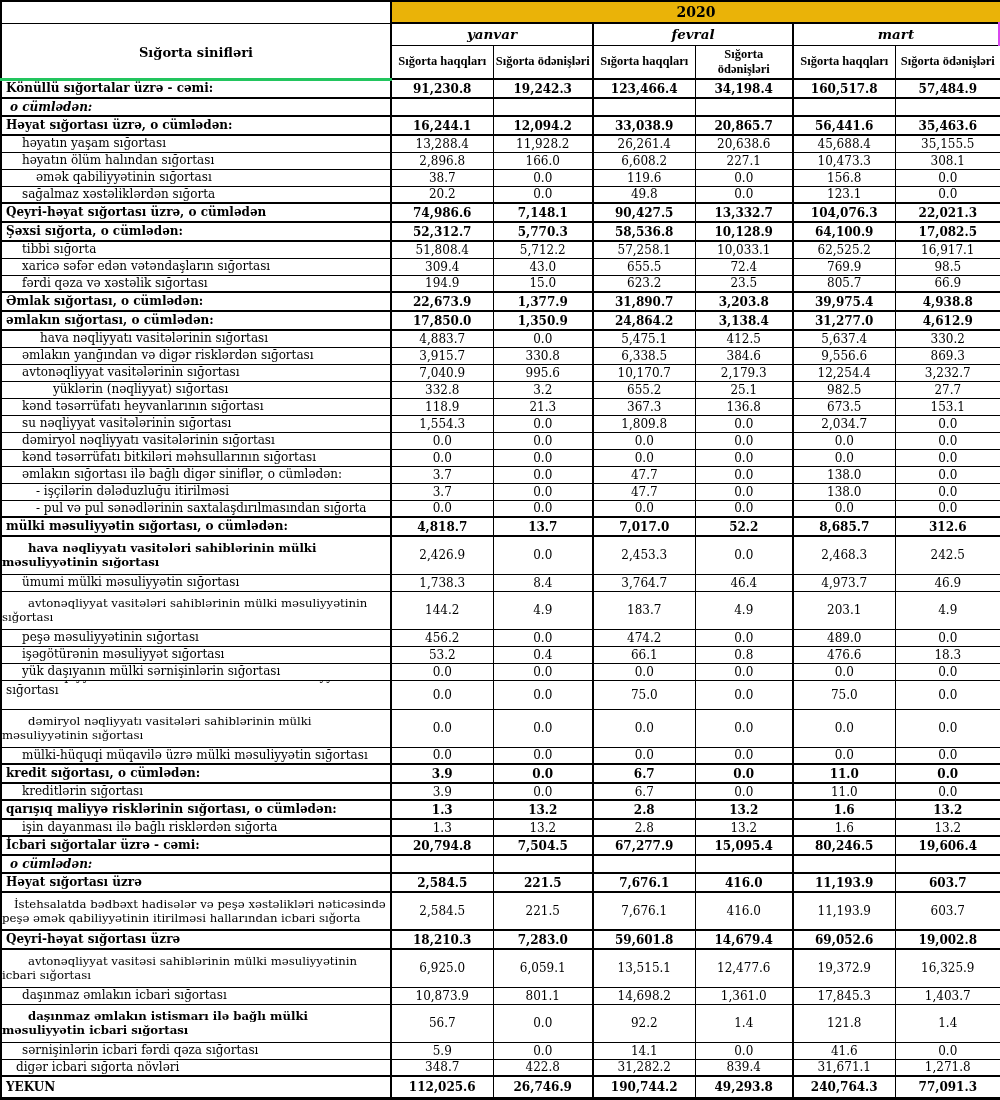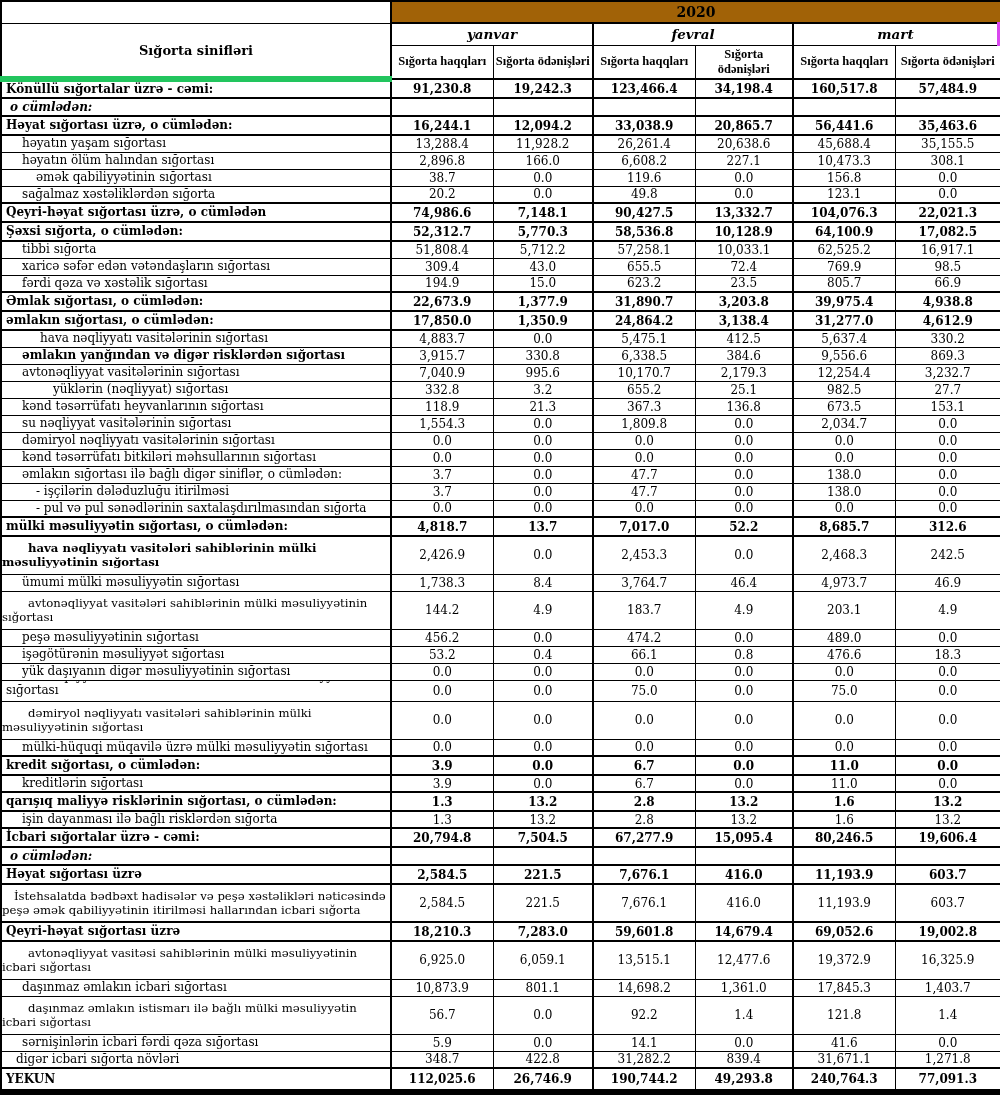--- a/index.html
+++ b/index.html
@@ -7,52 +7,52 @@
   table{border-collapse:collapse;table-layout:fixed;width:1000px;
         font-family:"DejaVu Serif","Liberation Serif",serif;color:#000;
         border:2px solid #000;border-bottom:6px solid #000;}
   td{border:1px solid #000;overflow:hidden;vertical-align:middle;}
 
   
   tr.hdr-year{height:22px;}
   tr.hdr-month{height:22px;}
   tr.hdr-cols{height:34px;font-family:Liberation Serif, serif;}
   td.corner{border-top:2px solid #000;border-left:2px solid #000;border-right:2px solid #000;}
-  td.year{background:#a16207;font-weight:bold;font-size:14px;text-align:center;
+  td.year{background:#eab308;font-weight:bold;font-size:14px;text-align:center;
           border:2px solid #000;}
   td.classes{vertical-align:bottom;text-align:center;font-weight:bold;font-size:13px;
-             border-left:2px solid #000;border-bottom:6px solid #22c55e;padding-bottom:18px;}
+             border-left:2px solid #000;border-bottom:3px solid #22c55e;padding-bottom:18px;}
   td.month{font-weight:bold;font-style:italic;font-size:13.5px;text-align:center;
            border-top:2px solid #000;border-bottom:1px solid #000;}
   td.colhdr{font-weight:bold;font-size:12.5px;text-align:center;line-height:1.2;
             border-bottom:2px solid #000;padding:1px 2px;}
 
   
   td.c0,td.m0{border-left:2px solid #000;}
   td.c2,td.m1{border-left:2px solid #000;}
   td.c4,td.m2{border-left:2px solid #000;}
-  td.c5,td.m2{border-right:8px solid #d946ef;}
+  td.c5,td.m2{border-right:6px solid #d946ef;}
   td.c5{border-right:2px solid #000;}
 
   
   td.lbl{font-size:12px;line-height:1.22;padding:0 2px 0 0;text-align:left;}
   td.val{font-size:12px;text-align:center;padding:0 2px;}
   tr.k-reg{height:17px;}
   tr.k-bold{height:19px;}
   tr.k-ital{height:18px;}
   tr.k-two{height:38px;}
   tr.k-clip{height:21px;}
   tr.k-total{height:24px;}
   tr.k-bold td,tr.k-total td{font-weight:bold;border-top:2px solid #000;border-bottom:2px solid #000;}
   tr.k-ital td{font-weight:bold;font-style:italic;border-top:2px solid #000;border-bottom:2px solid #000;}
   tr.k-total td{border-bottom:6px solid #000;}
   tr.k-two td.lbl{font-size:11.7px;line-height:1.2;}
 
   
-  .clipwrap{height:20px;overflow:hidden;}
+  .clipwrap{height:28px;overflow:hidden;}
   .clipline1{line-height:14px;margin-top:-12px;white-space:nowrap;}
   .clipline2{line-height:14px;}
 </style>
 </head>
 <body>
 
 <div class="page">
   <table>
     <colgroup>
       <col style="width:390px">
@@ -213,21 +213,21 @@
         <tr class="k-reg">
           <td class="lbl" style="text-indent: 20px; padding-left: 18px;">hava nəqliyyatı vasitələrinin sığortası</td>
           <td class="val c0">4,883.7</td>
           <td class="val c1">0.0</td>
           <td class="val c2">5,475.1</td>
           <td class="val c3">412.5</td>
           <td class="val c4">5,637.4</td>
           <td class="val c5">330.2</td>
         </tr>
         <tr class="k-reg">
-          <td class="lbl" style="text-indent: 20px; font-weight: bold;">əmlakın yanğından və digər risklərdən sığortası</td>
+          <td class="lbl" style="text-indent: 20px;">əmlakın yanğından və digər risklərdən sığortası</td>
           <td class="val c0">3,915.7</td>
           <td class="val c1">330.8</td>
           <td class="val c2">6,338.5</td>
           <td class="val c3">384.6</td>
           <td class="val c4">9,556.6</td>
           <td class="val c5">869.3</td>
         </tr>
         <tr class="k-reg">
           <td class="lbl" style="text-indent: 20px;">avtonəqliyyat vasitələrinin sığortası</td>
           <td class="val c0">7,040.9</td>
@@ -357,21 +357,21 @@
         <tr class="k-reg">
           <td class="lbl" style="text-indent: 20px;">işəgötürənin məsuliyyət sığortası</td>
           <td class="val c0">53.2</td>
           <td class="val c1">0.4</td>
           <td class="val c2">66.1</td>
           <td class="val c3">0.8</td>
           <td class="val c4">476.6</td>
           <td class="val c5">18.3</td>
         </tr>
         <tr class="k-reg">
-          <td class="lbl" style="text-indent: 20px;">yük daşıyanın digər məsuliyyətinin sığortası</td>
+          <td class="lbl" style="text-indent: 20px;">yük daşıyanın mülki sərnişinlərin sığortası</td>
           <td class="val c0">0.0</td>
           <td class="val c1">0.0</td>
           <td class="val c2">0.0</td>
           <td class="val c3">0.0</td>
           <td class="val c4">0.0</td>
           <td class="val c5">0.0</td>
         </tr>
         <tr class="k-clip">
           <td class="lbl">
             <div class="clipwrap">
@@ -497,21 +497,21 @@
         <tr class="k-reg">
           <td class="lbl" style="text-indent: 20px;">daşınmaz əmlakın icbari sığortası</td>
           <td class="val c0">10,873.9</td>
           <td class="val c1">801.1</td>
           <td class="val c2">14,698.2</td>
           <td class="val c3">1,361.0</td>
           <td class="val c4">17,845.3</td>
           <td class="val c5">1,403.7</td>
         </tr>
         <tr class="k-two">
-          <td class="lbl" style="text-indent: 26px;">daşınmaz əmlakın istismarı ilə bağlı mülki məsuliyyətin icbari sığortası</td>
+          <td class="lbl" style="text-indent: 26px; font-weight: bold;">daşınmaz əmlakın istismarı ilə bağlı mülki məsuliyyətin icbari sığortası</td>
           <td class="val c0">56.7</td>
           <td class="val c1">0.0</td>
           <td class="val c2">92.2</td>
           <td class="val c3">1.4</td>
           <td class="val c4">121.8</td>
           <td class="val c5">1.4</td>
         </tr>
         <tr class="k-reg">
           <td class="lbl" style="text-indent: 20px;">sərnişinlərin icbari fərdi qəza sığortası</td>
           <td class="val c0">5.9</td>

